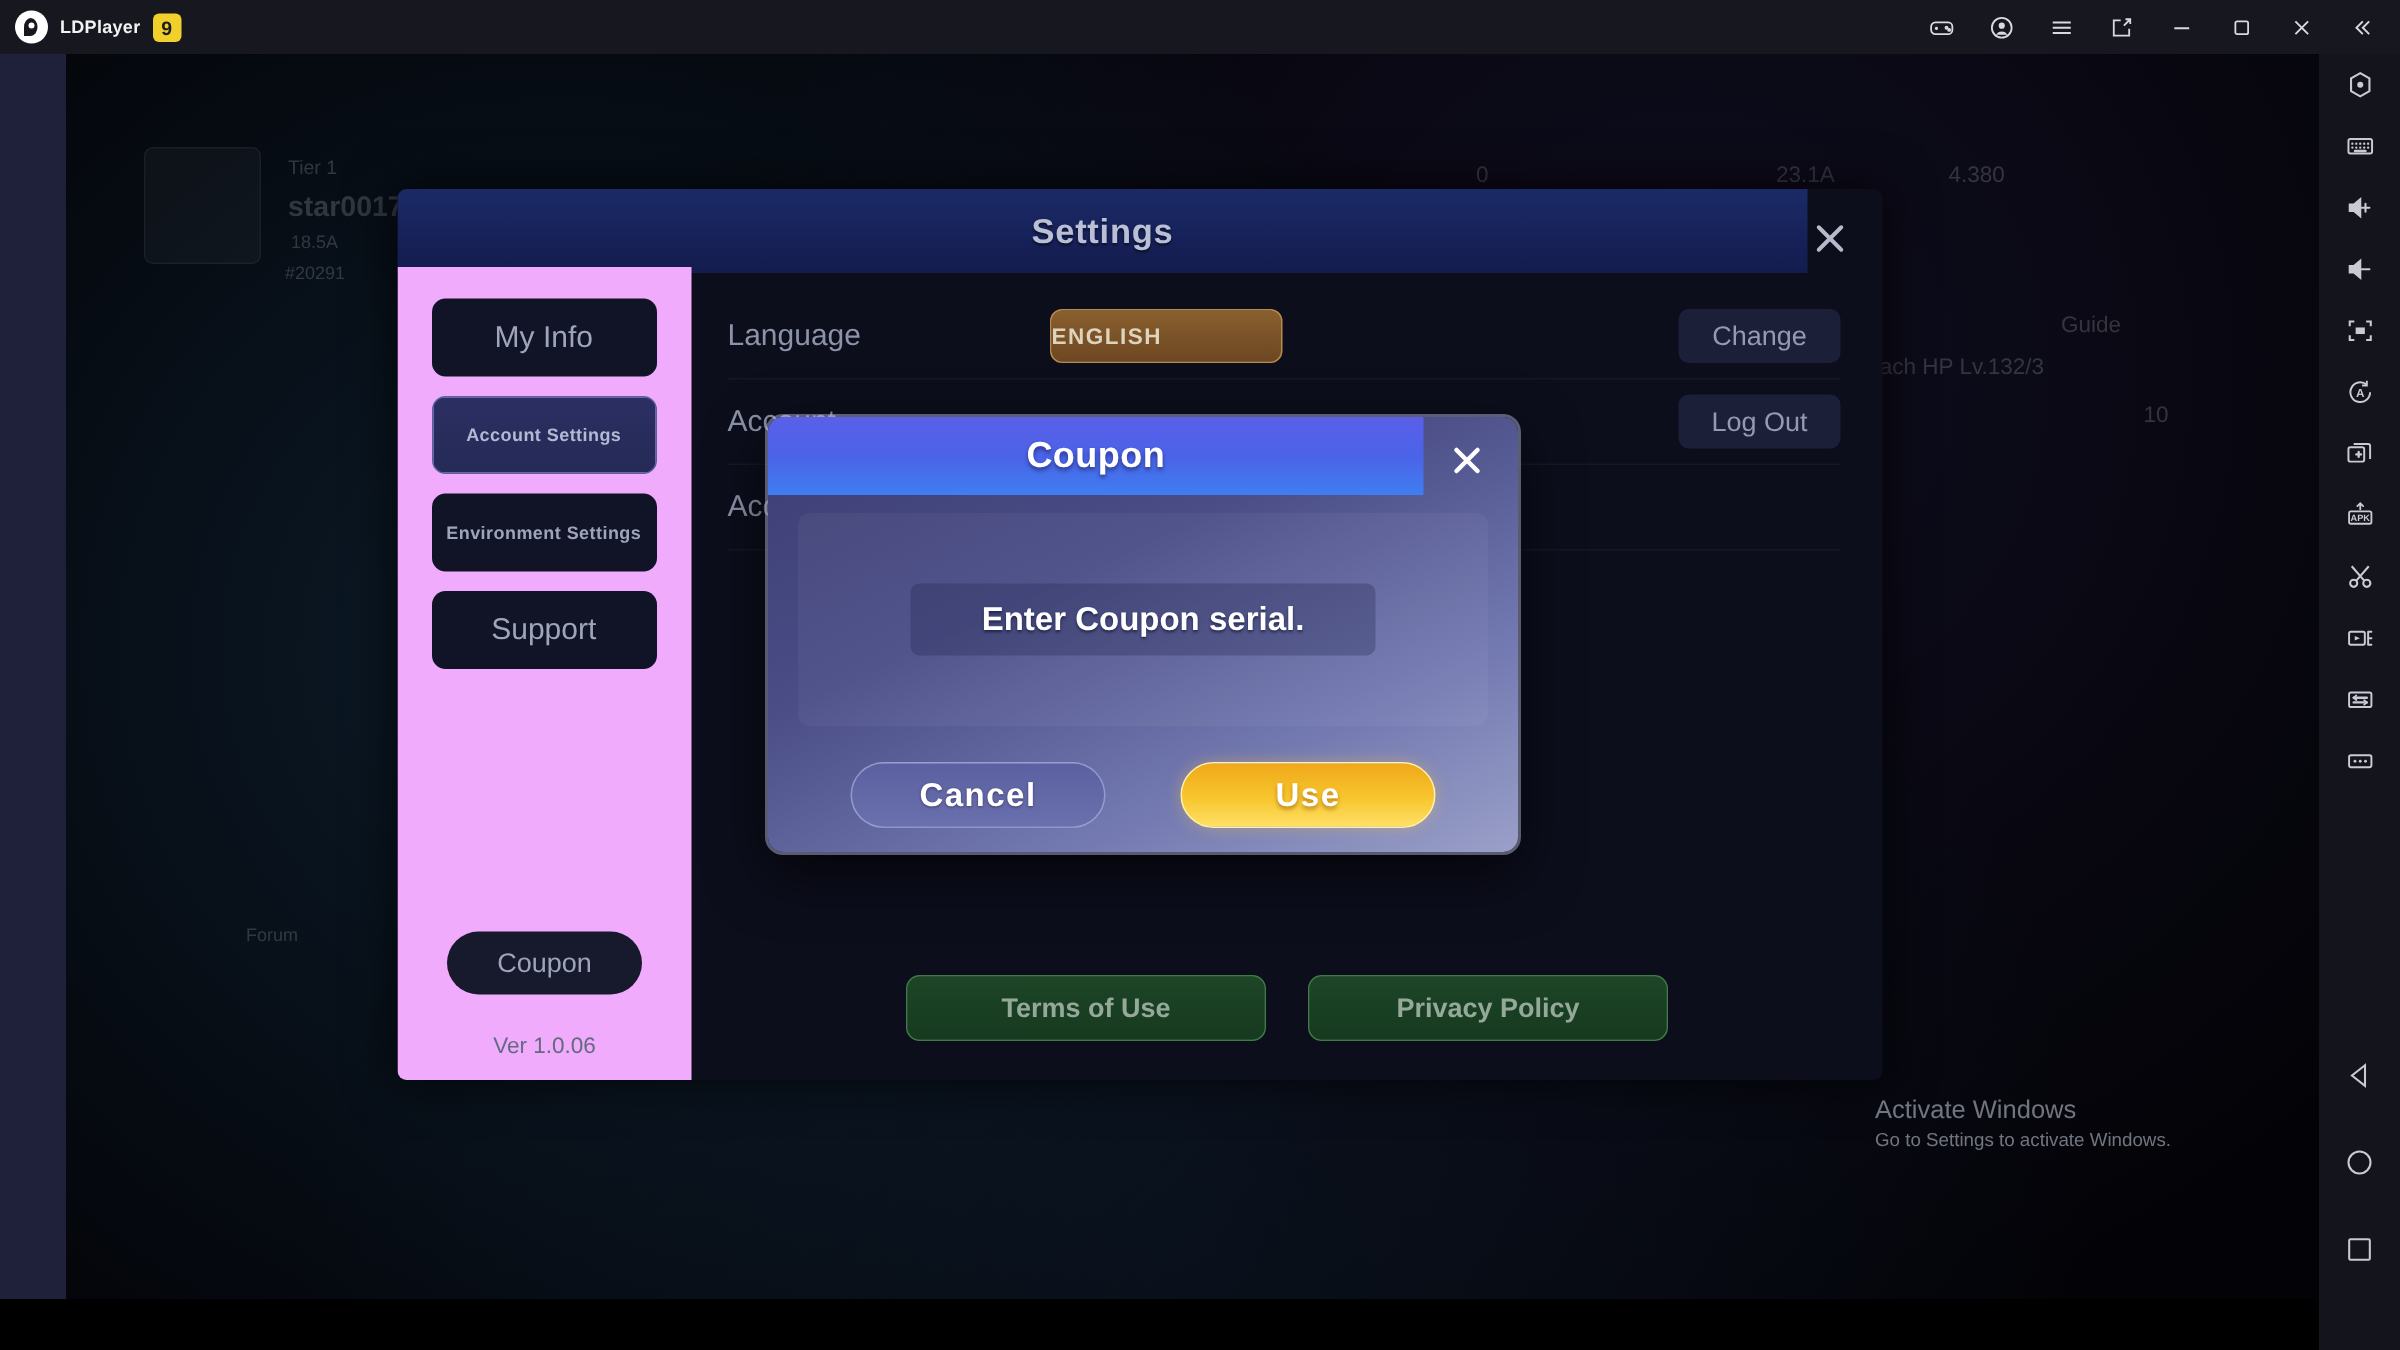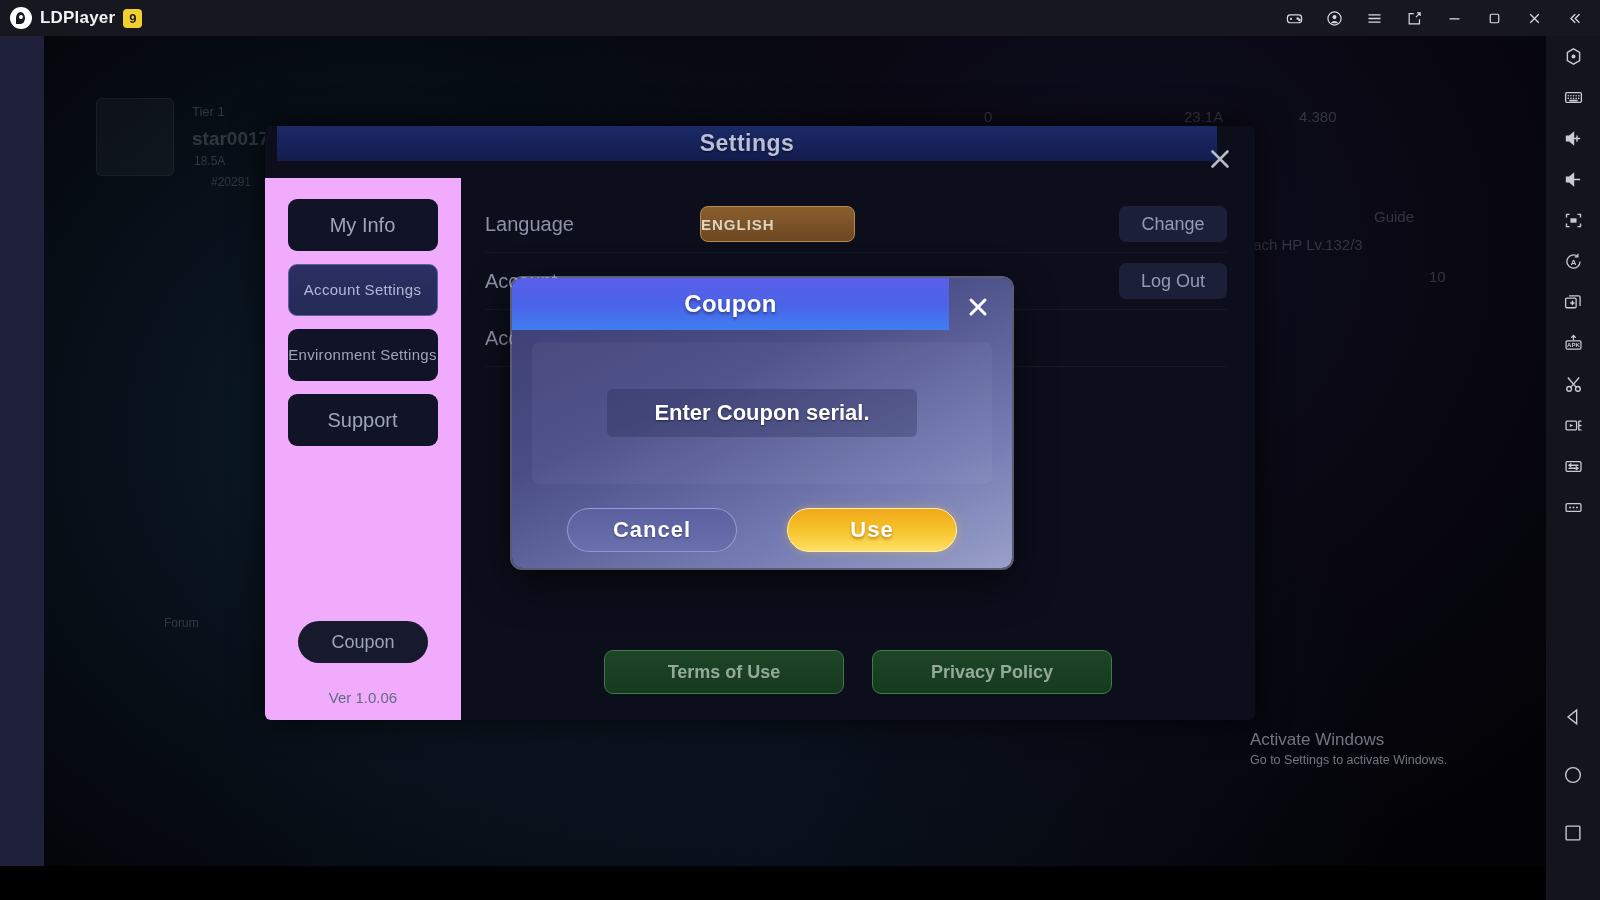--- a/index.html
+++ b/index.html
@@ -25,21 +25,21 @@
   }
   .ld-logo:after {
     content:""; position:absolute; left:6px; top:5px;
     width:9px; height:12px; border-radius:50% 50% 50% 0;
     background:#17181f;
   }
   .ld-logo:before {
     content:""; position:absolute; left:9px; top:8px;
     width:4px; height:4px; border-radius:50%; background:#fff; z-index:2;
   }
-  #brand-text { color:#f2f2f5; font-size:17px; font-weight:bold; letter-spacing:.2px; }
+  #brand-text { color:#f2f2f5; font-size:12px; font-weight:bold; letter-spacing:.2px; }
   #brand-badge {
     width:19px; height:19px; border-radius:4px; background:#f2d02c;
     color:#1d1d22; font-size:13px; font-weight:bold;
     display:flex; align-items:center; justify-content:center;
   }
   #tb-right { margin-left:auto; display:flex; align-items:center; padding-right:6px; }
   .tb-btn {
     width:40px; height:36px; display:flex; align-items:center; justify-content:center;
     color:#d9dae0;
   }
@@ -94,21 +94,21 @@
   }
 
   
   #settings {
     position:absolute; left:265px; top:126px; width:990px; height:594px;
     background:#0c0e1c; border-radius:6px; z-index:10;
     box-shadow:0 0 34px rgba(0,0,0,.75);
     overflow:hidden;
   }
   #settings-header {
-    position:absolute; left:12px; top:0; width:940px; height:35px;
+    position:absolute; left:0; top:0; width:940px; height:56px;
     background:linear-gradient(180deg,#1b2a66 0%,#17225a 55%,#131c4c 100%);
     display:flex; align-items:center; justify-content:center;
   }
   #settings-title {
     color:#b8bfd6; font-size:23px; font-weight:bold; letter-spacing:.5px;
     text-shadow:0 1px 2px rgba(0,0,0,.6);
   }
   #settings-close {
     position:absolute; right:12px; top:10px; width:46px; height:46px;
     display:flex; align-items:center; justify-content:center; color:#b7bacb;
@@ -120,21 +120,21 @@
   #nav {
     width:196px; height:100%; background:#f0abfc;
     padding:21px 0 0 0; position:relative;
     border-right:1px solid rgba(255,255,255,.035);
   }
   .nav-item {
     width:150px; margin:0 auto 13px auto; height:52px; border-radius:9px;
     display:flex; align-items:center; justify-content:center; text-align:center;
     background:#111427; color:#9ea4bb; font-size:20px; line-height:1.05;
   }
-  .nav-item.two-line { font-size:15px; font-weight:normal; letter-spacing:.3px; }
+  .nav-item.two-line { font-size:12px; font-weight:bold; letter-spacing:.3px; }
   .nav-item.active {
     background:linear-gradient(180deg,#2b2f63 0%,#252a56 100%);
     border:1px solid #5a5fa0; color:#b3b8d3;
   }
   #nav-bottom { position:absolute; left:0; bottom:0; width:196px; padding-bottom:14px; }
   #coupon-btn {
     width:130px; height:42px; margin:0 auto; border-radius:21px;
     background:#171a2c; color:#9ea4bb; font-size:18px;
     display:flex; align-items:center; justify-content:center;
   }
@@ -401,21 +401,21 @@
     <div style="height:38px"></div>
   </div>
 
   <div id="screen">
     <div id="bg-scene"></div>
 
     <div class="hud-box" style="left:52px; top:62px; width:78px; height:78px;"></div>
     <div class="hud" style="left:148px; top:68px; font-size:13px;">Tier 1</div>
     <div class="hud bold" style="left:148px; top:92px; font-size:19px;">star0017</div>
     <div class="hud sm" style="left:150px; top:118px;">18.5A</div>
-    <div class="hud sm" style="left:167px; top:139px;">#20291</div>
+    <div class="hud sm" style="left:146px; top:139px;">#20291</div>
 
     <div class="hud" style="left:940px; top:72px;">0</div>
     <div class="hud" style="left:1140px; top:72px;">23.1A</div>
     <div class="hud" style="left:1255px; top:72px;">4.380</div>
 
     <div class="hud" style="left:1330px; top:172px;">Guide</div>
     <div class="hud" style="left:1190px; top:200px;">Reach HP Lv.132/3</div>
     <div class="hud" style="left:1385px; top:232px;">10</div>
 
     <div class="hud sm" style="left:120px; top:580px;">Forum</div>

